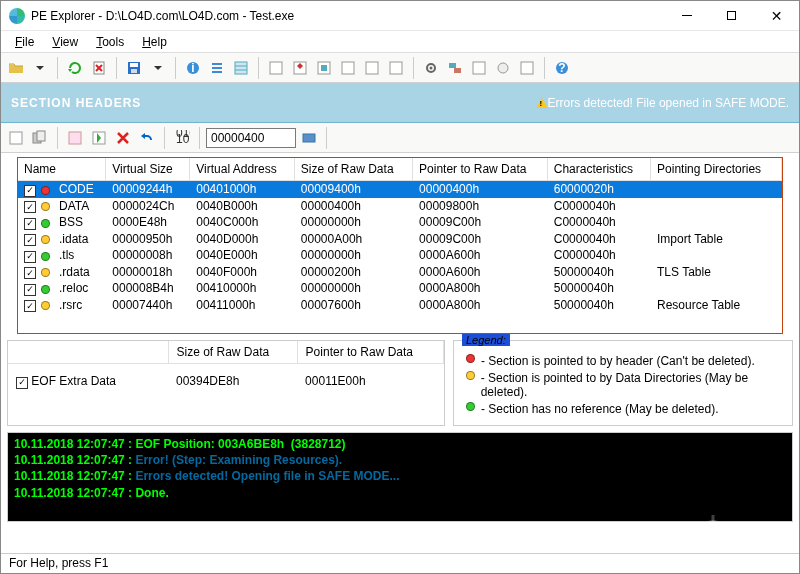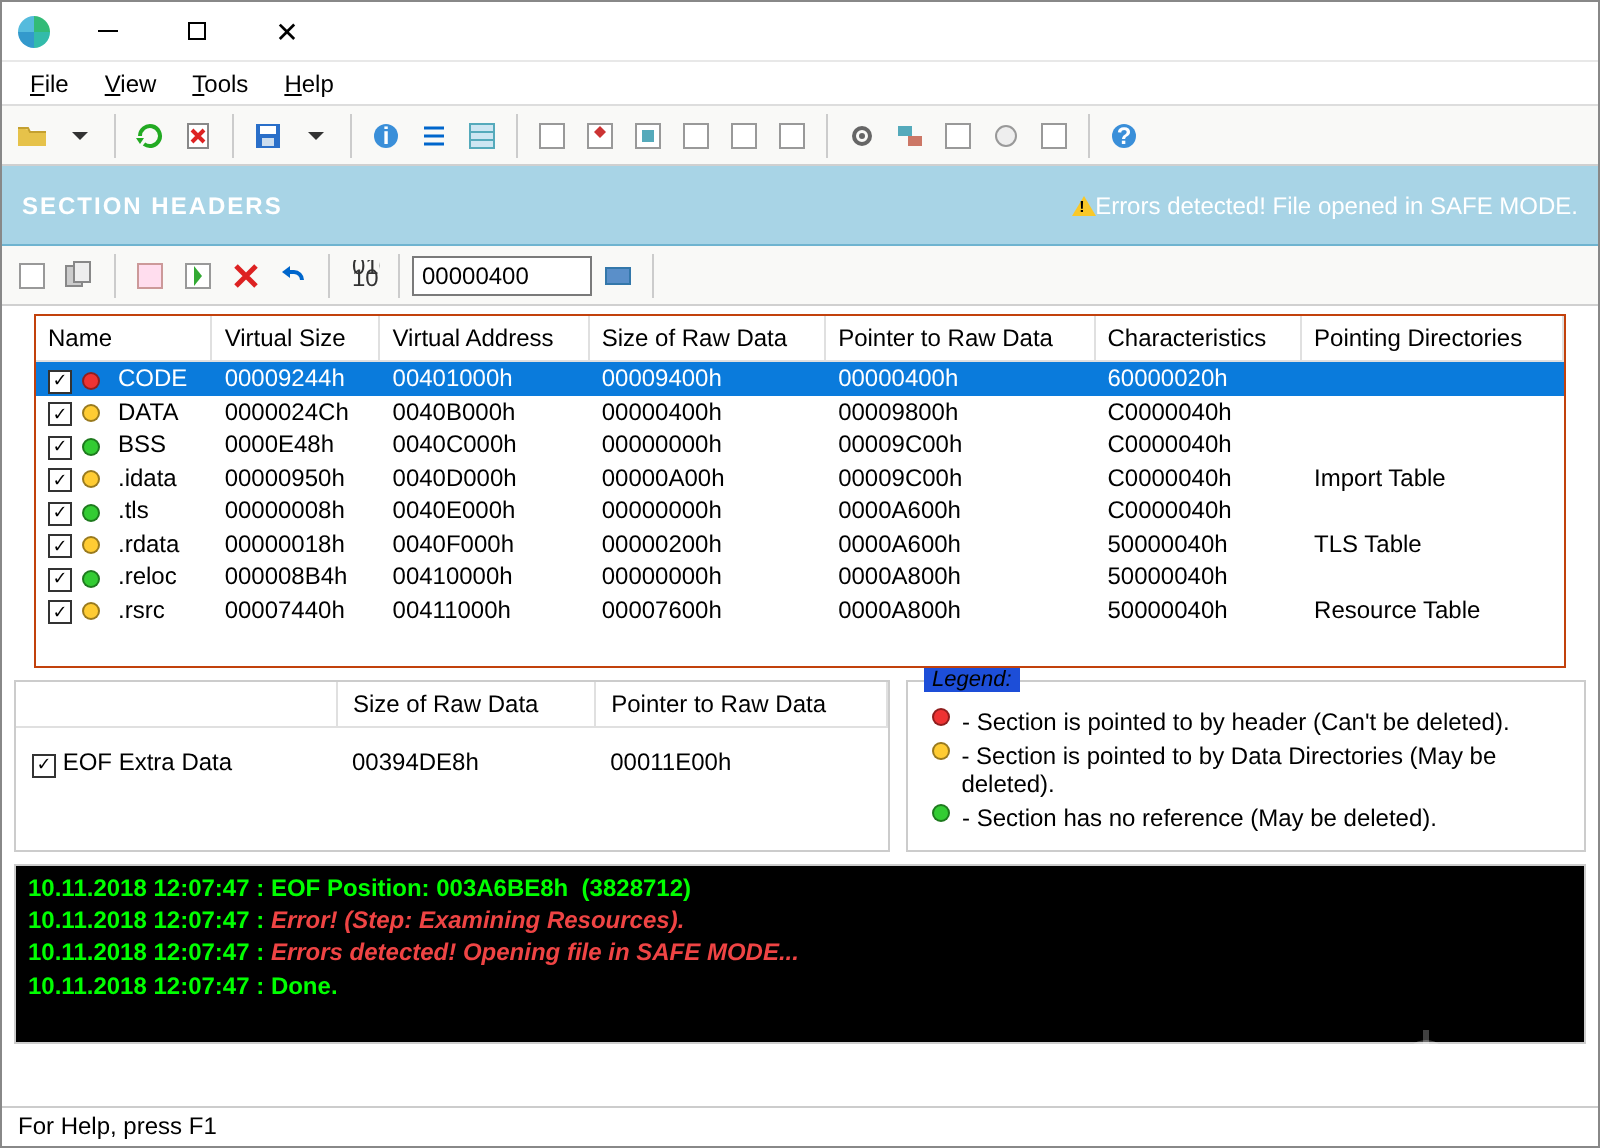--- a/index.html
+++ b/index.html
@@ -52,36 +52,37 @@
 .eof-panel { border: 1px solid #ccc; flex: 1; padding: 0; }
 .eof-panel table { width: 100%; border-collapse: collapse; }
 .eof-panel th { font-weight: normal; text-align: left; padding: 4px 8px; border-bottom: 1px solid #e0e0e0; border-right: 1px solid #e0e0e0; }
 .eof-panel td { padding: 10px 8px; vertical-align: middle; }
 .legend-panel { border: 1px solid #ccc; width: 340px; position: relative; padding: 10px 8px 6px 12px; font-size: 11px; }
 .legend-panel .lg-title { position: absolute; top: -7px; left: 8px; background: #1d4ed8; padding: 0 4px; font-size: 11px; font-style: italic; }
 .legend-panel .lg-row { display: flex; align-items: flex-start; gap: 6px; margin: 3px 0; }
 
 
 .console { height: 90px; margin: 4px 6px 0 6px; background: #000; color: #0f0; font-family: "Courier New", monospace; font-size: 12px; line-height: 1.35; padding: 3px 6px; overflow: hidden; border: 1px solid #ccc; font-weight: bold; }
-.console .err { color: #ef4444; font-style: italic; }
+.console .err { color: #0369a1; }
 .console .line { white-space: pre; }
 
 
 .statusbar { height: 20px; border-top: 1px solid #ccc; padding: 2px 8px; font-size: 12px; display: flex; align-items: flex-start; }
 
 
 .watermark { position: absolute; right: 20px; bottom: 28px; color: rgba(255,255,255,0.25); font-size: 28px; font-weight: bold; font-style: italic; letter-spacing: -1px; pointer-events: none; }
 .wm-icon { display:inline-block; width:22px; height:22px; border:3px solid rgba(255,255,255,0.25); border-radius:50%; position:relative; top:3px; margin-right:4px; }
 .wm-icon::after { content:""; position:absolute; left:50%; top:-8px; width:3px; height:10px; background:rgba(255,255,255,0.25); transform:translateX(-50%);}
 </style>
 </head>
 <body>
 
 <div class="titlebar">
   <div class="app-icon"></div>
+  <div class="title-text">PE Explorer - D:\LO4D.com\LO4D.com - Test.exe</div>
   <div class="win-ctrls">
     <div>
         <div class="icon-line"></div>
       </div>
     <div>
         <div class="icon-sq"></div>
       </div>
     <div>
         <div class="icon-x">✕</div>
       </div>

